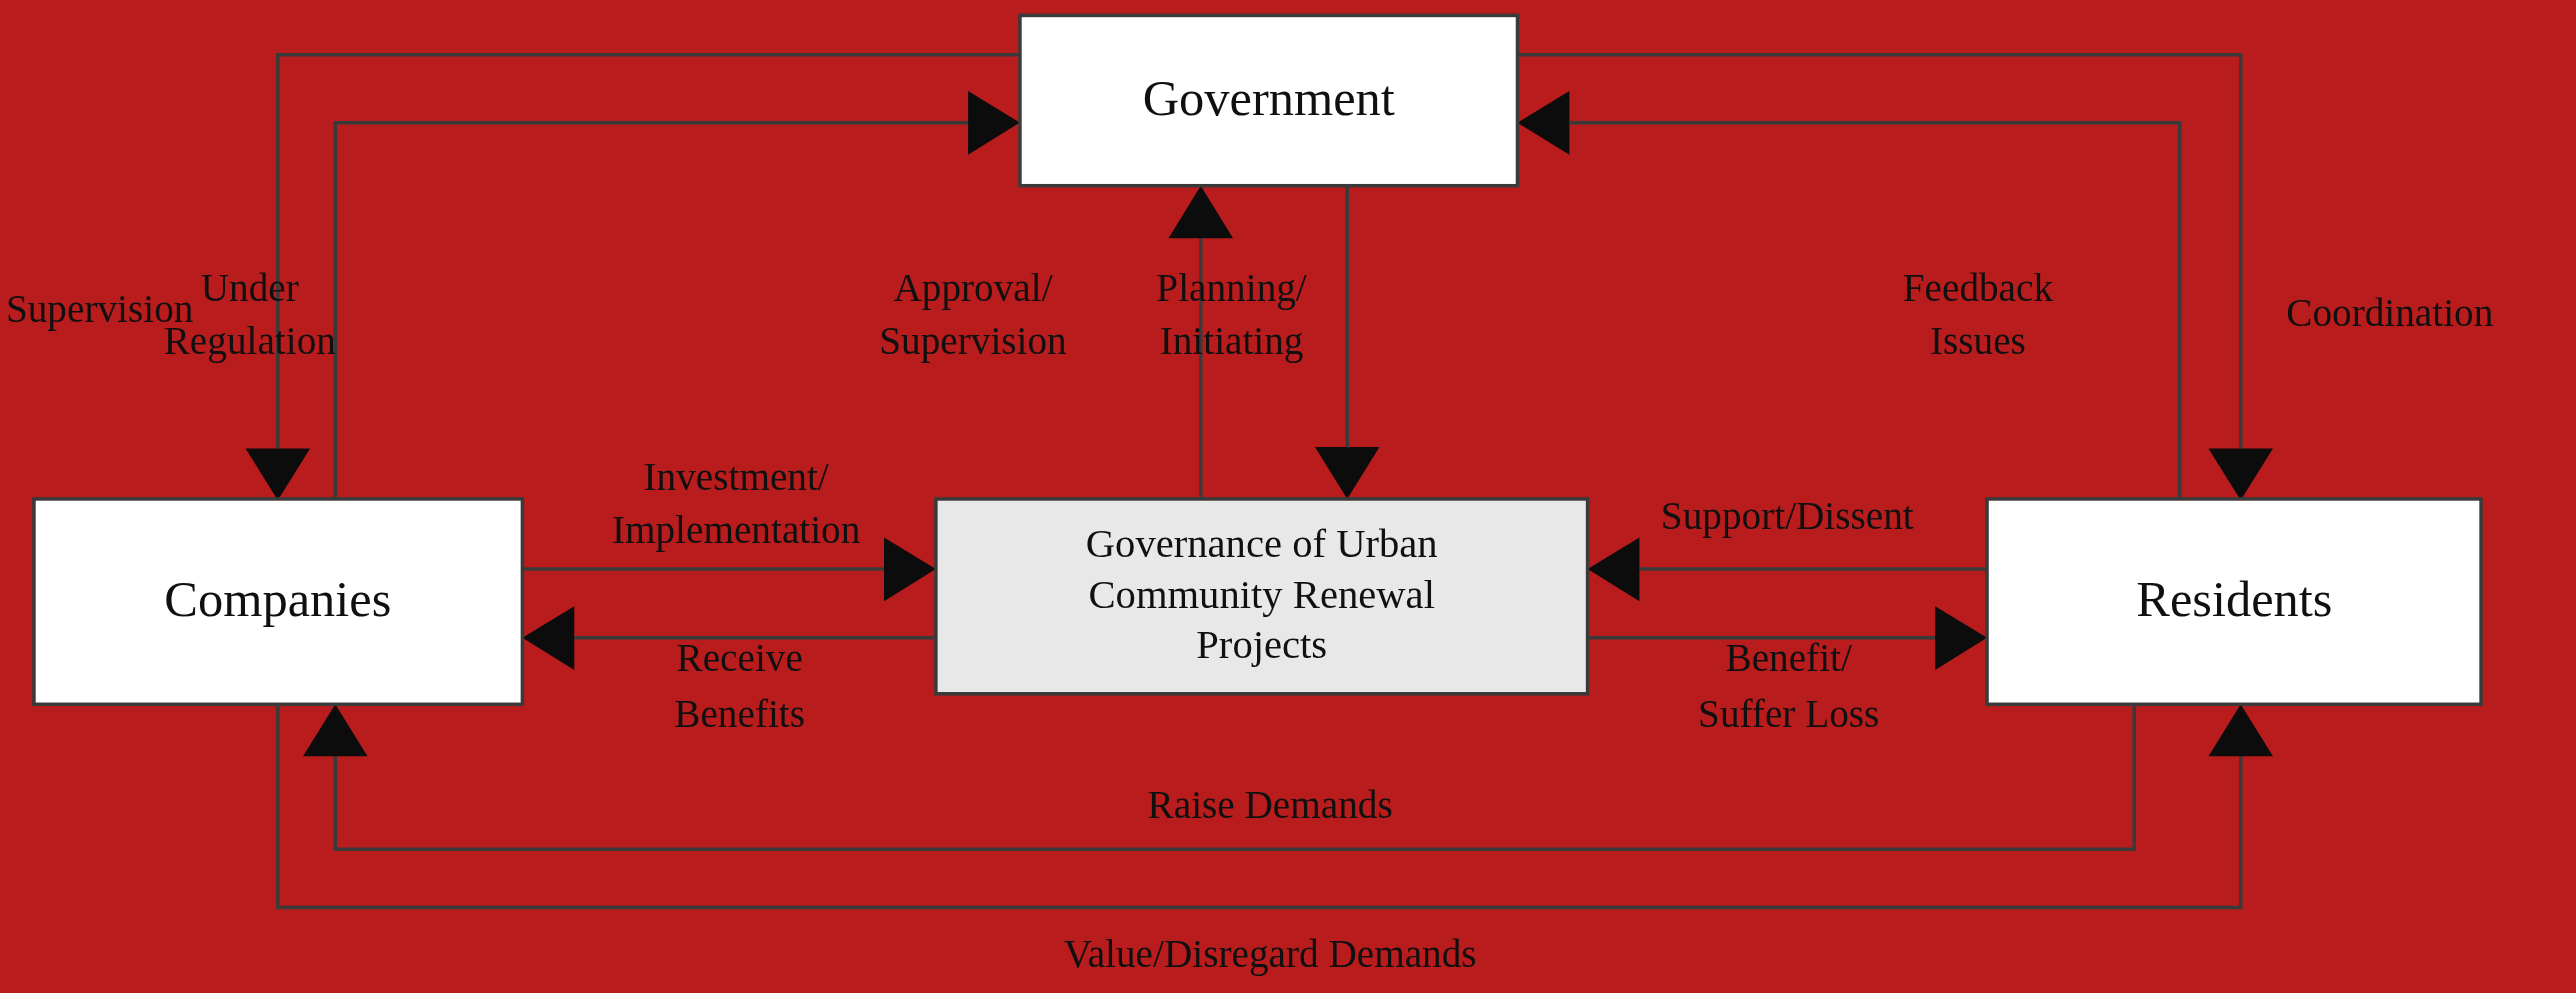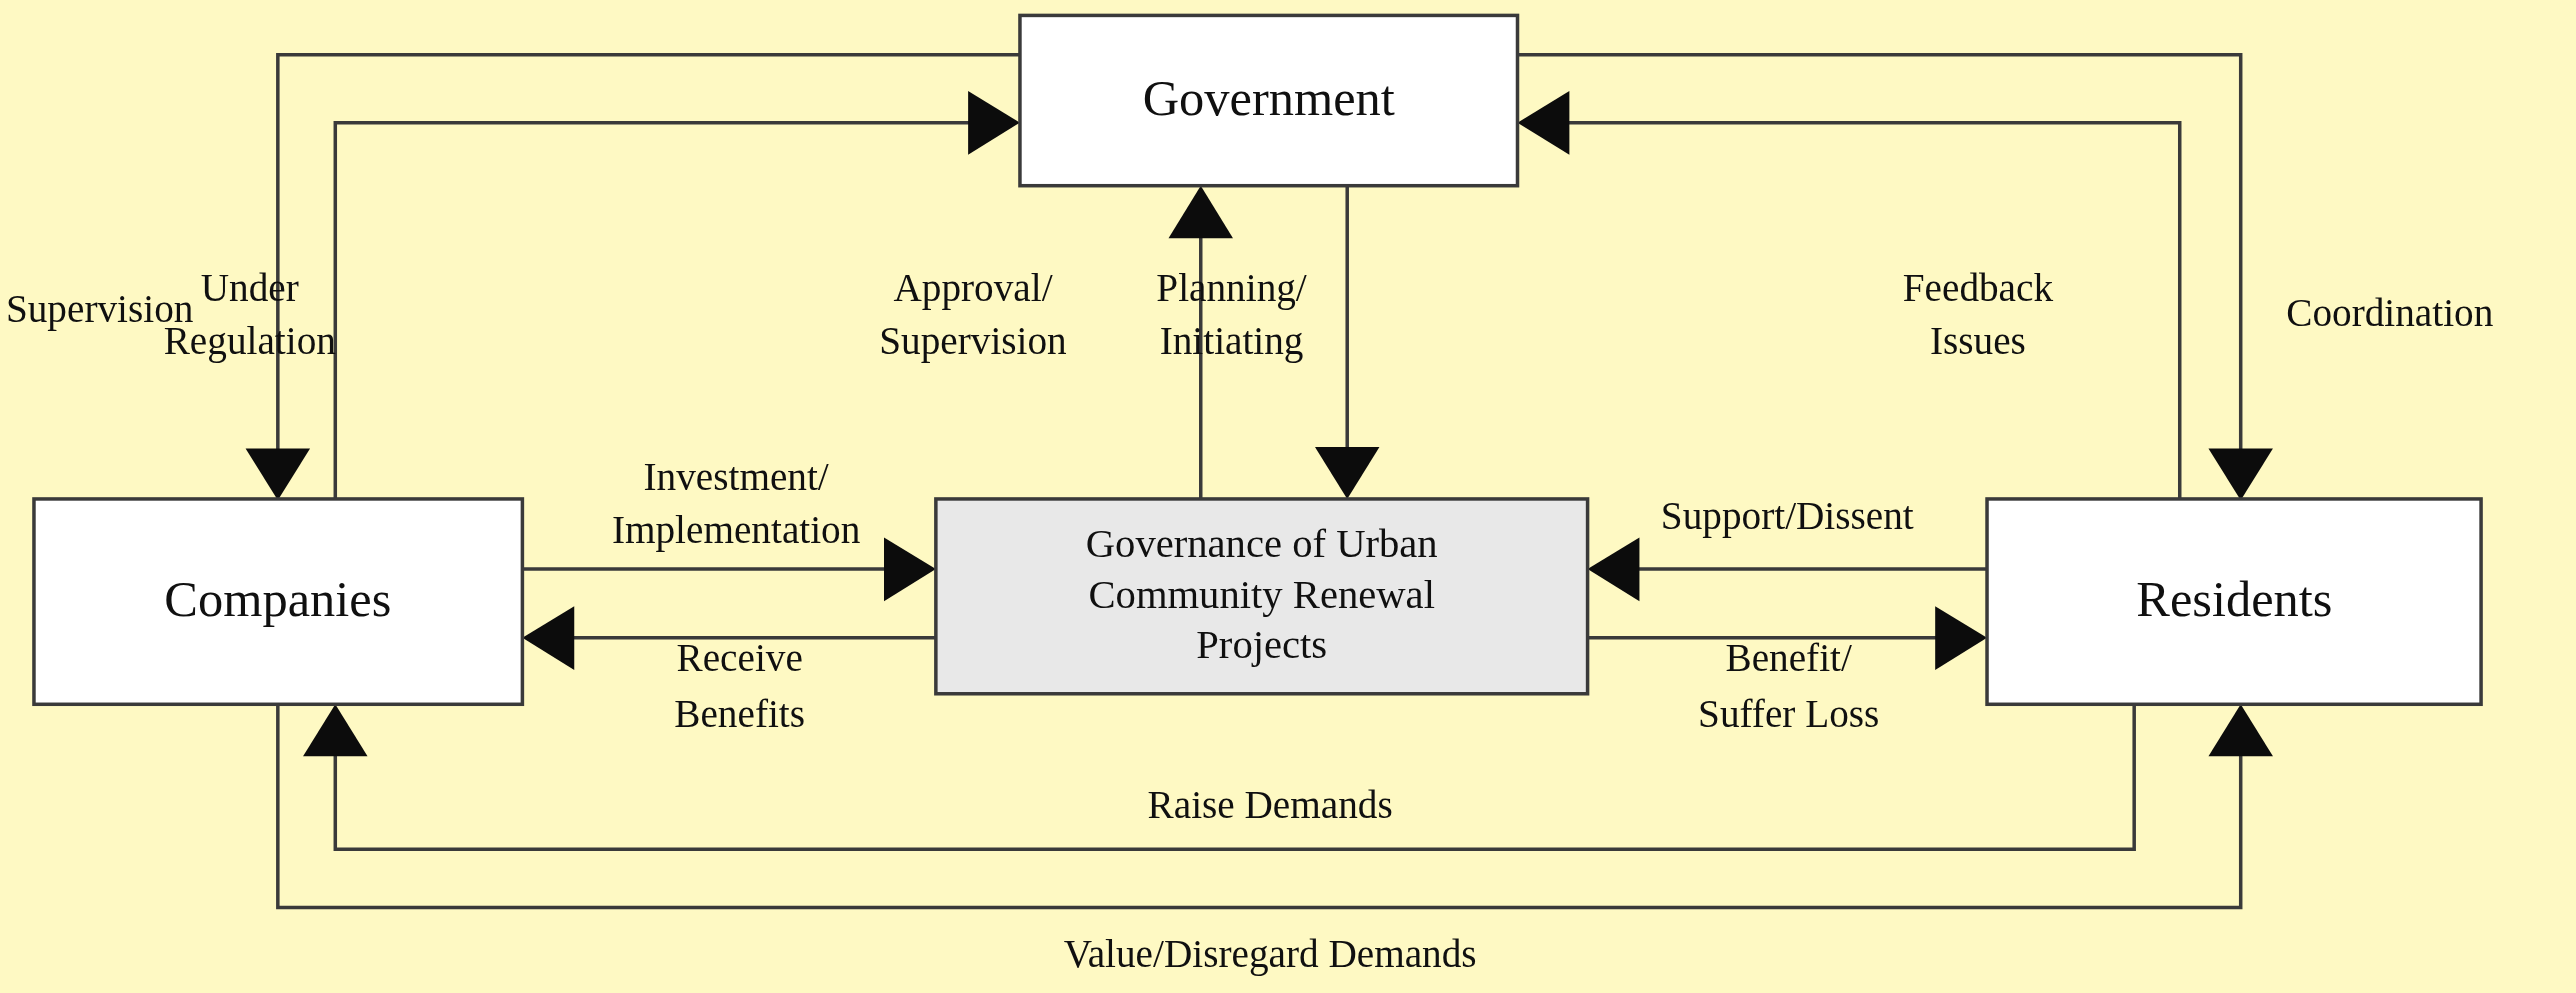--- a/index.html
+++ b/index.html
@@ -10,21 +10,21 @@
   body {
     width: 2576px;
     height: 993px;
     font-family: "Liberation Serif", "DejaVu Serif", serif;
     overflow: hidden;
   }
   #diagram-root {
     position: relative;
     width: 2576px;
     height: 993px;
-    background: #fef9c3;
+    background: #b91c1c;
   }
   svg#diagram-svg {
     position: absolute;
     inset: 0;
     width: 2576px;
     height: 993px;
     display: block;
   }
   .node-rect {
     fill: #ffffff;

